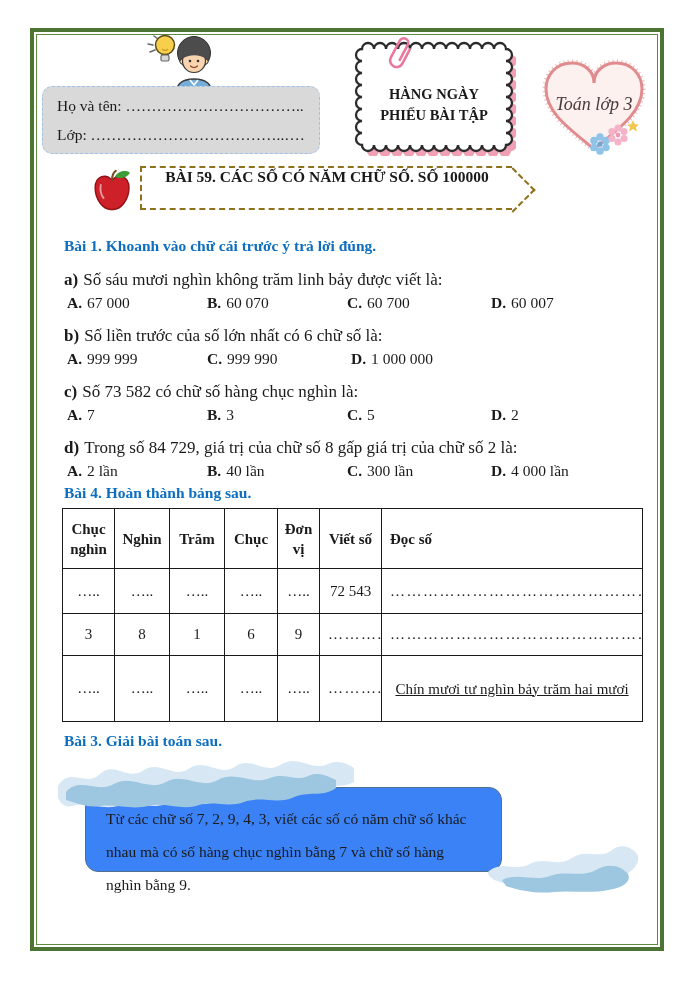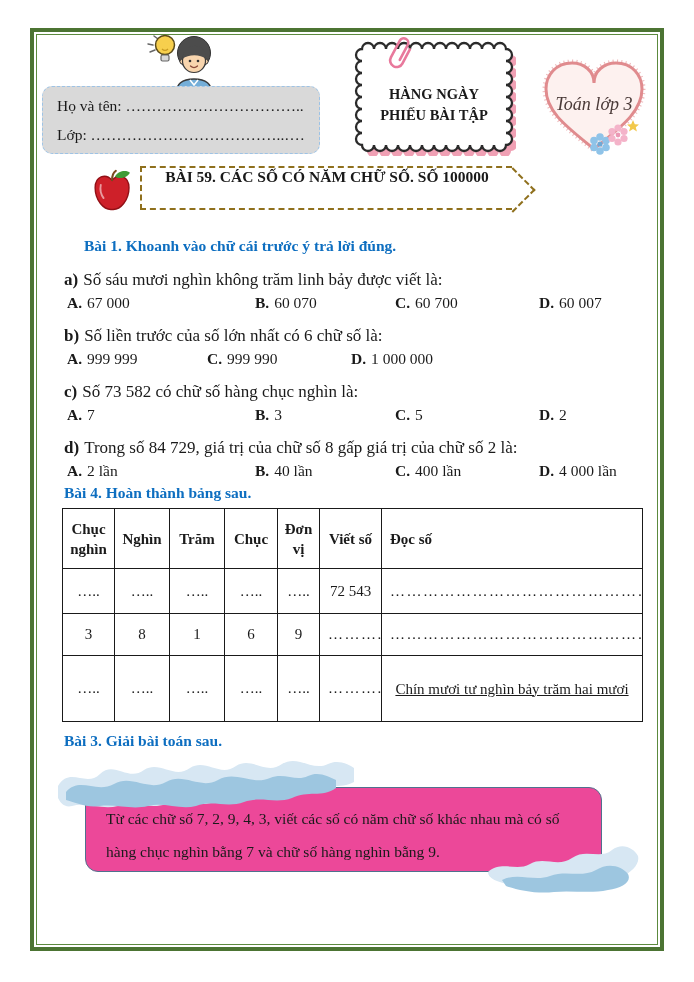--- a/index.html
+++ b/index.html
@@ -25,34 +25,34 @@
   .banner-point{left:497px;top:174px;width:30px;height:30px;border-top:2px dashed #8f701d;
                 border-right:2px dashed #8f701d;transform:rotate(45deg);}
 
   
   .hblue{left:64px;width:570px;font-weight:bold;font-size:15.5px;color:#0d6ec0;line-height:24px;}
   .qline{left:64px;width:575px;font-size:17px;line-height:24px;}
   .qlabel{font-weight:bold;margin-right:5px;}
   .opts{left:64px;width:575px;display:flex;font-size:15.5px;line-height:24px;padding-left:3px;box-sizing:border-box;}
   .opt{white-space:nowrap;}
   .opt b{margin-right:5px;}
-  .opt.o1{width:140px;} .opt.o2{width:140px;margin-left:48px;} .opt.o3{width:144px;} .opt.o4{flex:1;}
+  .opt.o1{width:140px;} .opt.o2{width:140px;} .opt.o3{width:144px;} .opt.o4{flex:1;}
 
   
   .t2{left:62px;top:508px;width:580px;border-collapse:collapse;table-layout:fixed;font-size:15px;}
   .t2 th,.t2 td{border:1.2px solid #1a1a1a;text-align:center;vertical-align:middle;padding:0 4px;
                 overflow:hidden;}
   .t2 th{font-weight:bold;font-size:15px;line-height:20px;}
   .t2 .left{text-align:left;padding-left:8px;}
   .t2 .dotfill{text-align:left;padding-left:8px;letter-spacing:1.5px;white-space:nowrap;}
   .t2 .wrapc{line-height:26px;padding:0 12px;text-decoration:underline;}
   .rh{height:60px;} .r1{height:45px;} .r2{height:42px;} .r3{height:66px;}
 
   
-  .prob-box{left:85px;top:787px;width:517px;height:85px;background:#ec4899;border:1.5px solid #51708e;
+  .prob-box{left:85px;top:787px;width:417px;height:85px;background:#3b82f6;border:1.5px solid #51708e;
             border-radius:13px;box-sizing:border-box;padding:14px 18px 0 20px;}
   .prob-box p{margin:0;font-size:15.5px;line-height:33px;}
   svg{display:block;}
 </style>
 </head>
 <body>
 
 <div class="canvas">
 
   <div class="frame">
@@ -125,21 +125,21 @@
     <path d="M21 13 C14 5 3 9 3 21 C3 34 12 45 21 44 C30 45 39 34 39 21 C39 9 28 5 21 13 Z" fill="#ce2029" stroke="#921016" stroke-width="1.5"></path>
     <path d="M21 13 C21 8 22 5 25 3" stroke="#7a4a21" stroke-width="2.2" fill="none" stroke-linecap="round"></path>
     <path d="M24 9 C28 2 37 2 40 5 C37 11 28 12 24 9 Z" fill="#3f9b35"></path>
     <path d="M9 18 C8 23 9 28 12 32" stroke="rgba(255,255,255,0.55)" stroke-width="2" fill="none" stroke-linecap="round"></path>
   </svg>
   <div class="abs banner">
     <span>BÀI 59. CÁC SỐ CÓ NĂM CHỮ SỐ. SỐ 100000</span>
   </div>
   <div class="abs banner-point"></div>
 
-  <div class="abs hblue" style="top:234px;margin-left:20px;">Bài 1. Khoanh vào chữ cái trước ý trả lời đúng.</div>
+  <div class="abs hblue" style="top:234px;">Bài 1. Khoanh vào chữ cái trước ý trả lời đúng.</div>
 
   <p class="abs qline" style="top:251px;">
     <b class="qlabel">a)</b><span>Số sáu mươi nghìn không trăm linh bảy được viết là:</span>
   </p>
   <div class="abs opts" style="top:291px;">
     <span class="opt o1"><b>A.</b><span>67 000</span></span>
     <span class="opt o2"><b>B.</b><span>60 070</span></span>
     <span class="opt o3"><b>C.</b><span>60 700</span></span>
     <span class="opt o4"><b>D.</b><span>60 007</span></span>
   </div>
@@ -162,21 +162,21 @@
     <span class="opt o3"><b>C.</b><span>5</span></span>
     <span class="opt o4"><b>D.</b><span>2</span></span>
   </div>
 
   <p class="abs qline" style="top:419px;">
     <b class="qlabel">d)</b><span>Trong số 84 729, giá trị của chữ số 8 gấp giá trị của chữ số 2 là:</span>
   </p>
   <div class="abs opts" style="top:459px;">
     <span class="opt o1"><b>A.</b><span>2 lần</span></span>
     <span class="opt o2"><b>B.</b><span>40 lần</span></span>
-    <span class="opt o3"><b>C.</b><span>400 lần</span></span>
+    <span class="opt o3"><b>C.</b><span>300 lần</span></span>
     <span class="opt o4"><b>D.</b><span>4 000 lần</span></span>
   </div>
 
   <div class="abs hblue" style="top:481px;">Bài 4. Hoàn thành bảng sau.</div>
 
   <table class="abs t2">
     <colgroup>
       <col style="width:52px">
         <col style="width:55px">
         <col style="width:55px">

